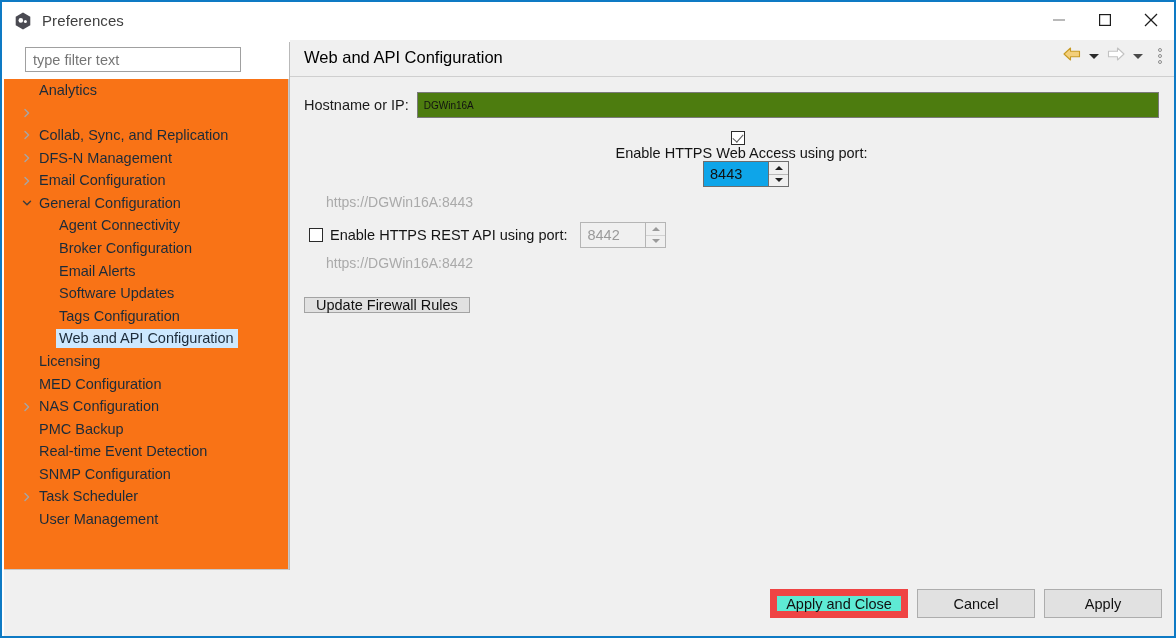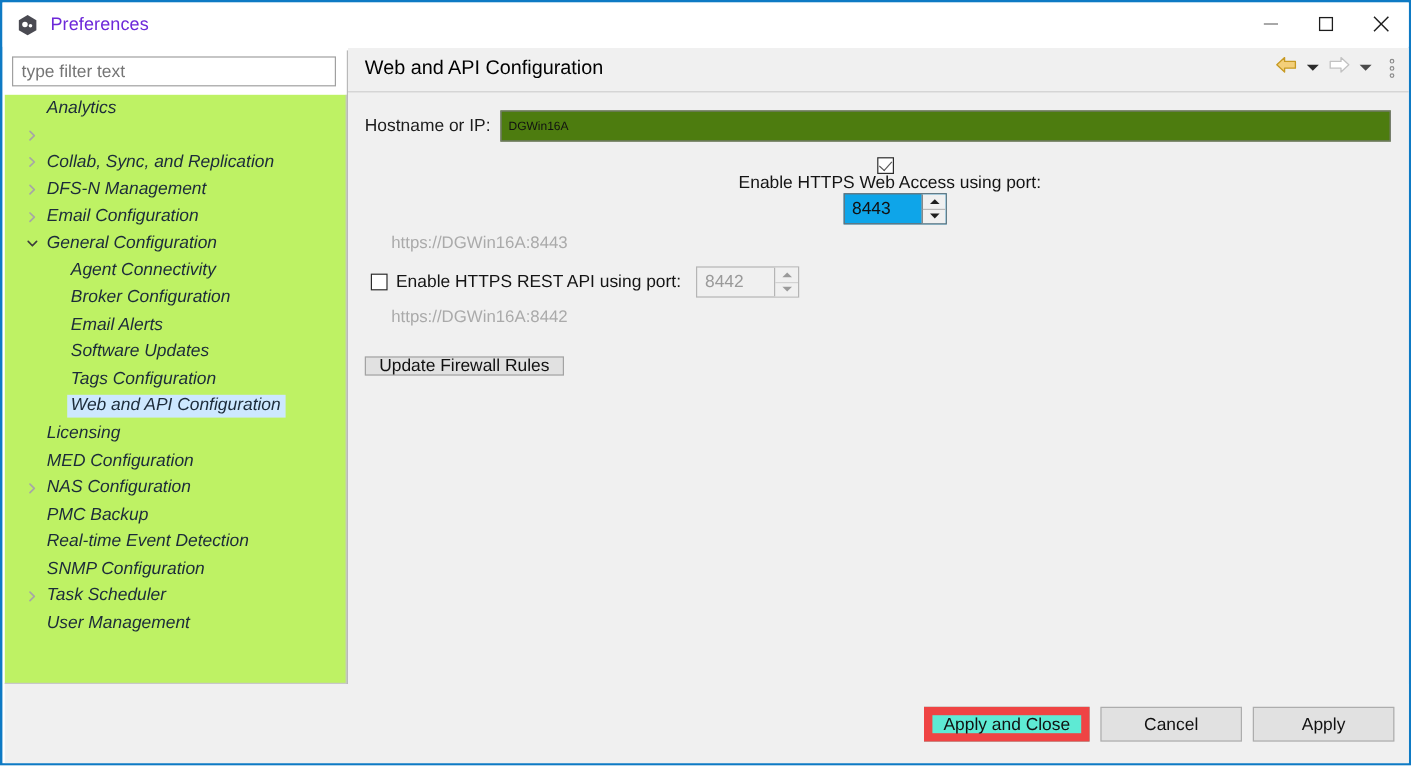--- a/index.html
+++ b/index.html
@@ -37,62 +37,61 @@
     position: relative;
   }
   #app-icon .hexo {
     position: absolute;
     left: 0; top: 0;
     width: 18px; height: 18px;
   }
   #title-text {
     margin-left: 10px;
     font-size: 15px;
-    color: #6d28d9;
+    color: #404040;
     letter-spacing: .1px;
   }
   .wbtn {
     width: 46px;
     height: 36px;
     display: flex;
     align-items: center;
     justify-content: center;
   }
   #wbtns {
     position: absolute;
     right: 0; top: 0;
     display: flex;
   }
 
   
   #filter-input {
     position: absolute;
-    left: 8px; top: 45px;
-    width: 270px;
+    left: 23px; top: 45px;
+    width: 216px;
     height: 25px;
     box-sizing: border-box;
     border: 1px solid #a0a0a0;
     background: #ffffff;
     font-family: "Liberation Sans", sans-serif;
     font-size: 14.5px;
     color: #3b82f6;
     padding: 0 7px;
     outline: none;
   }
   #tree-panel {
     position: absolute;
     left: 2px; top: 77px;
     width: 285px;
     height: 491px;
     box-sizing: border-box;
     border: 1px solid #c8c8c8;
     border-top: none; border-left: none;
-    background: #bef264;
+    background: #f97316;
     overflow: hidden;
-    font-style: italic;
   }
   .tree-item {
     height: 22.6px;
     display: flex;
     align-items: center;
     font-size: 14.5px;
     color: #1c2b3a;
     white-space: nowrap;
   }
   .tree-item .twisty {

